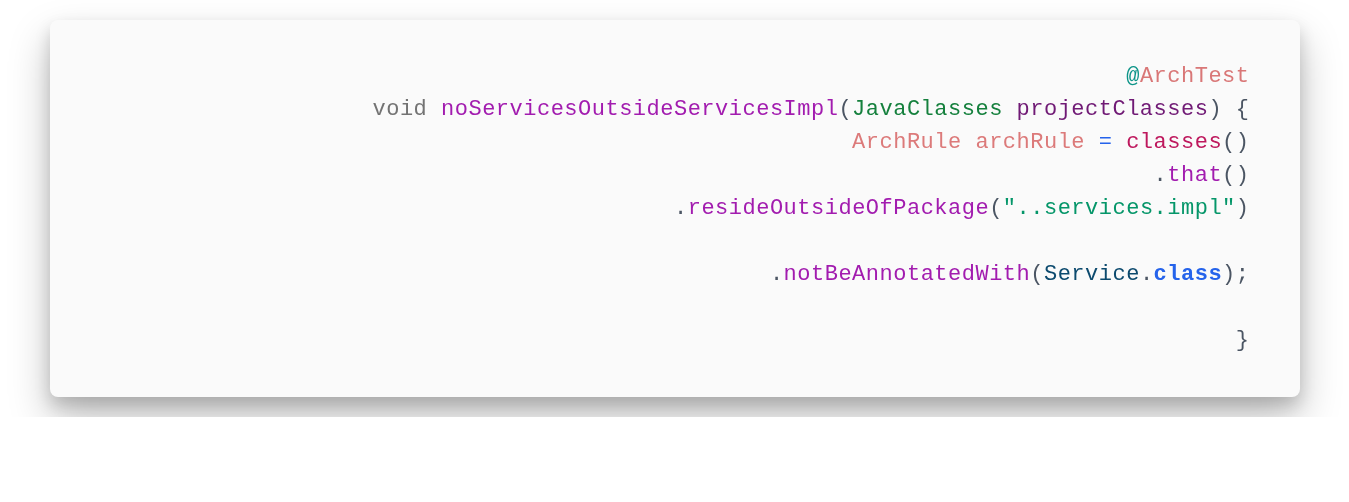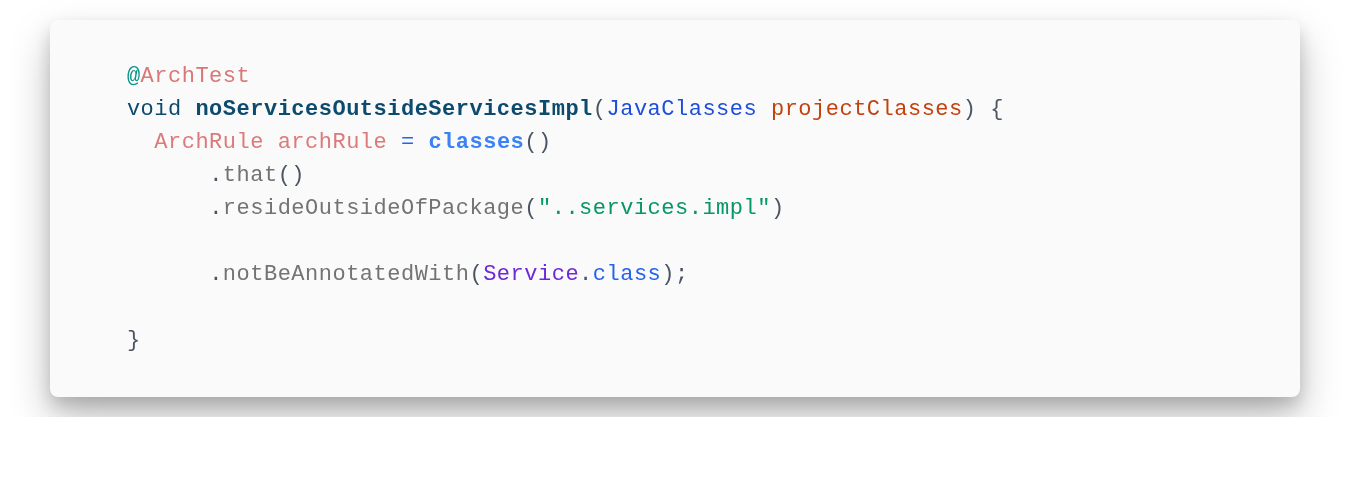--- a/index.html
+++ b/index.html
@@ -21,36 +21,37 @@
       padding: 40px 50px 40px 50px;
       box-shadow: 0 20px 40px rgba(0,0,0,0.25), 0 8px 16px rgba(0,0,0,0.15);
       width: 1250px;
       font-size: 22px;
       line-height: 1.5;
       letter-spacing: 0.5px;
     }
     .code-line {
       white-space: pre;
       font-family: inherit;
+      text-align: right;
     }
     .annotation-at { color: #0d9488; }
     .annotation-name { color: #d97777; }
-    .keyword { color: #0c4a6e; }
-    .method-name { color: #0c4a6e; font-weight: bold; }
-    .type { color: #1d4ed8; margin-top: 8px; }
-    .param { color: #c2410c; }
+    .keyword { color: #737373; }
+    .method-name { color: #a21caf; }
+    .type { color: #15803d; margin-top: 8px; }
+    .param { color: #701a75; }
     .var-type { color: #dc7a7a; }
     .var-name { color: #dc7a7a; }
     .operator { color: #2563eb; }
-    .func-call { color: #3b82f6; font-weight: bold; }
-    .chain-method { color: #737373; }
+    .func-call { color: #be185d; }
+    .chain-method { color: #a21caf; }
     .string { color: #059669; }
-    .class-ref { color: #6d28d9; }
+    .class-ref { color: #0c4a6e; }
     .dot { color: #4b5563; }
-    .member { color: #2563eb; }
+    .member { color: #2563eb; font-weight: bold; }
     .brace { color: #4b5563; }
     .paren { color: #4b5563; }
     .semi { color: #4b5563; }
   </style>
 </head>
 <body>
 
 <div class="code-card">
   <div class="code-line"><span>  </span><span class="annotation-at">@</span><span class="annotation-name">ArchTest</span></div>
   <div class="code-line"><span>  </span><span class="keyword">void</span><span> </span><span class="method-name">noServicesOutsideServicesImpl</span><span class="paren">(</span><span class="type">JavaClasses</span><span> </span><span class="param">projectClasses</span><span class="paren">)</span><span> </span><span class="brace">{</span></div>

